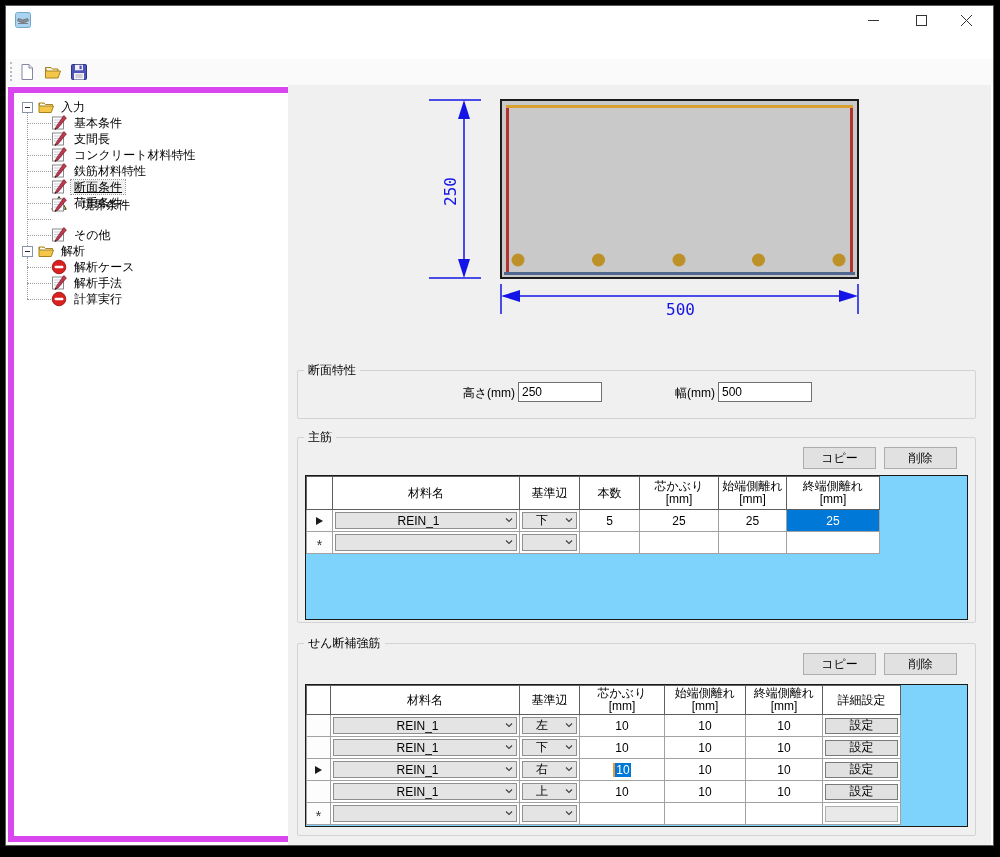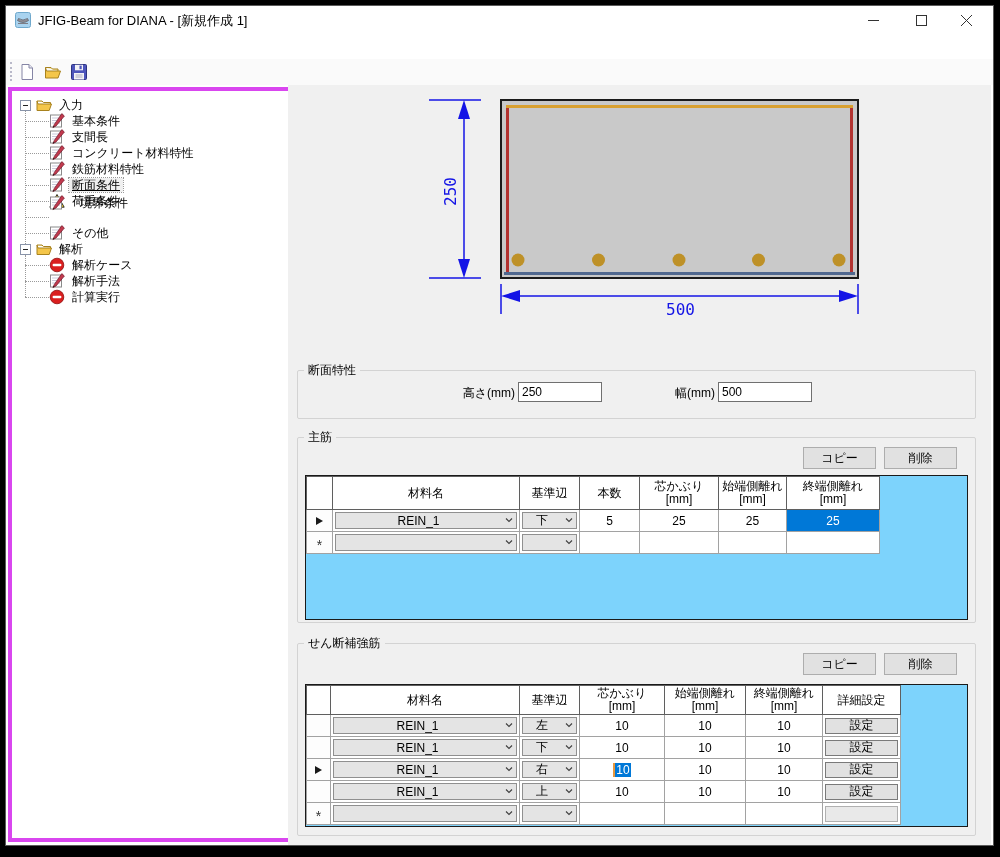--- a/index.html
+++ b/index.html
@@ -20,21 +20,21 @@
   .menuitem u{text-decoration:underline;}
   .mdibtn{position:absolute;top:3px;width:20px;height:19px;display:flex;align-items:center;justify-content:center;}
 
   
   .toolbar{position:absolute;left:0;top:53px;width:100%;height:26px;background:#fafafa;}
   .grip{position:absolute;left:4px;top:3px;width:2px;height:19px;border-left:2px dotted #b9b9c9;}
   .tbicon{position:absolute;top:4px;width:18px;height:18px;}
 
   
   .tree{position:absolute;left:2px;top:81px;width:332px;height:755px;background:#fff;
-        border:4px solid #d946ef;box-sizing:border-box;overflow:hidden;}
+        border:6px solid #d946ef;box-sizing:border-box;overflow:hidden;}
   .titem{position:absolute;height:16px;display:flex;align-items:center;font-size:12px;white-space:nowrap;}
   .titem .lbl{padding:0 3px;line-height:14px;}
   .titem .lbl.sel{background:#f0f0f0;outline:1px dotted #9a9a9a;text-decoration:underline;}
   .ticon{width:16px;height:16px;margin-right:4px;flex:0 0 16px;}
   .expander{position:absolute;width:11px;height:11px;background:#fff;border:1px solid #8893a8;box-sizing:border-box;}
   .expander::after{content:"";position:absolute;left:2px;top:4px;width:5px;height:1px;background:#222;}
   .guide-v{position:absolute;width:0;border-left:1px dotted #9a9a9a;}
   .guide-h{position:absolute;height:0;border-top:1px dotted #9a9a9a;}
 
   
@@ -76,21 +76,20 @@
 
 <div class="screen">
  <div class="win">
 
   <div class="titlebar">
     <svg class="appicon" viewBox="0 0 16 16">
       <rect x="0.5" y="0.5" width="15" height="15" rx="2" fill="#a9d3ef" stroke="#6fa8cc"></rect>
       <path d="M2.5 8.5 Q8 12.5 13.5 8.5 L12.5 6.5 Q8 9.5 3.5 6.5 Z" fill="#8e8e96" stroke="#5c5c64" stroke-width="0.7"></path>
       <line x1="3" y1="11.5" x2="13" y2="11.5" stroke="#7d7d85" stroke-width="1"></line>
     </svg>
-    <span class="titletext">JFIG-Beam for DIANA - [新規作成 1]</span>
     <div class="tbtn" style="left:845px;">
       <svg width="11" height="11">
             <line x1="0" y1="5.5" x2="11" y2="5.5" stroke="#333" stroke-width="1"></line>
           </svg>
     </div>
     <div class="tbtn" style="left:893px;">
       <svg width="11" height="11">
             <rect x="0.5" y="0.5" width="10" height="10" fill="none" stroke="#333" stroke-width="1"></rect>
           </svg>
     </div>

